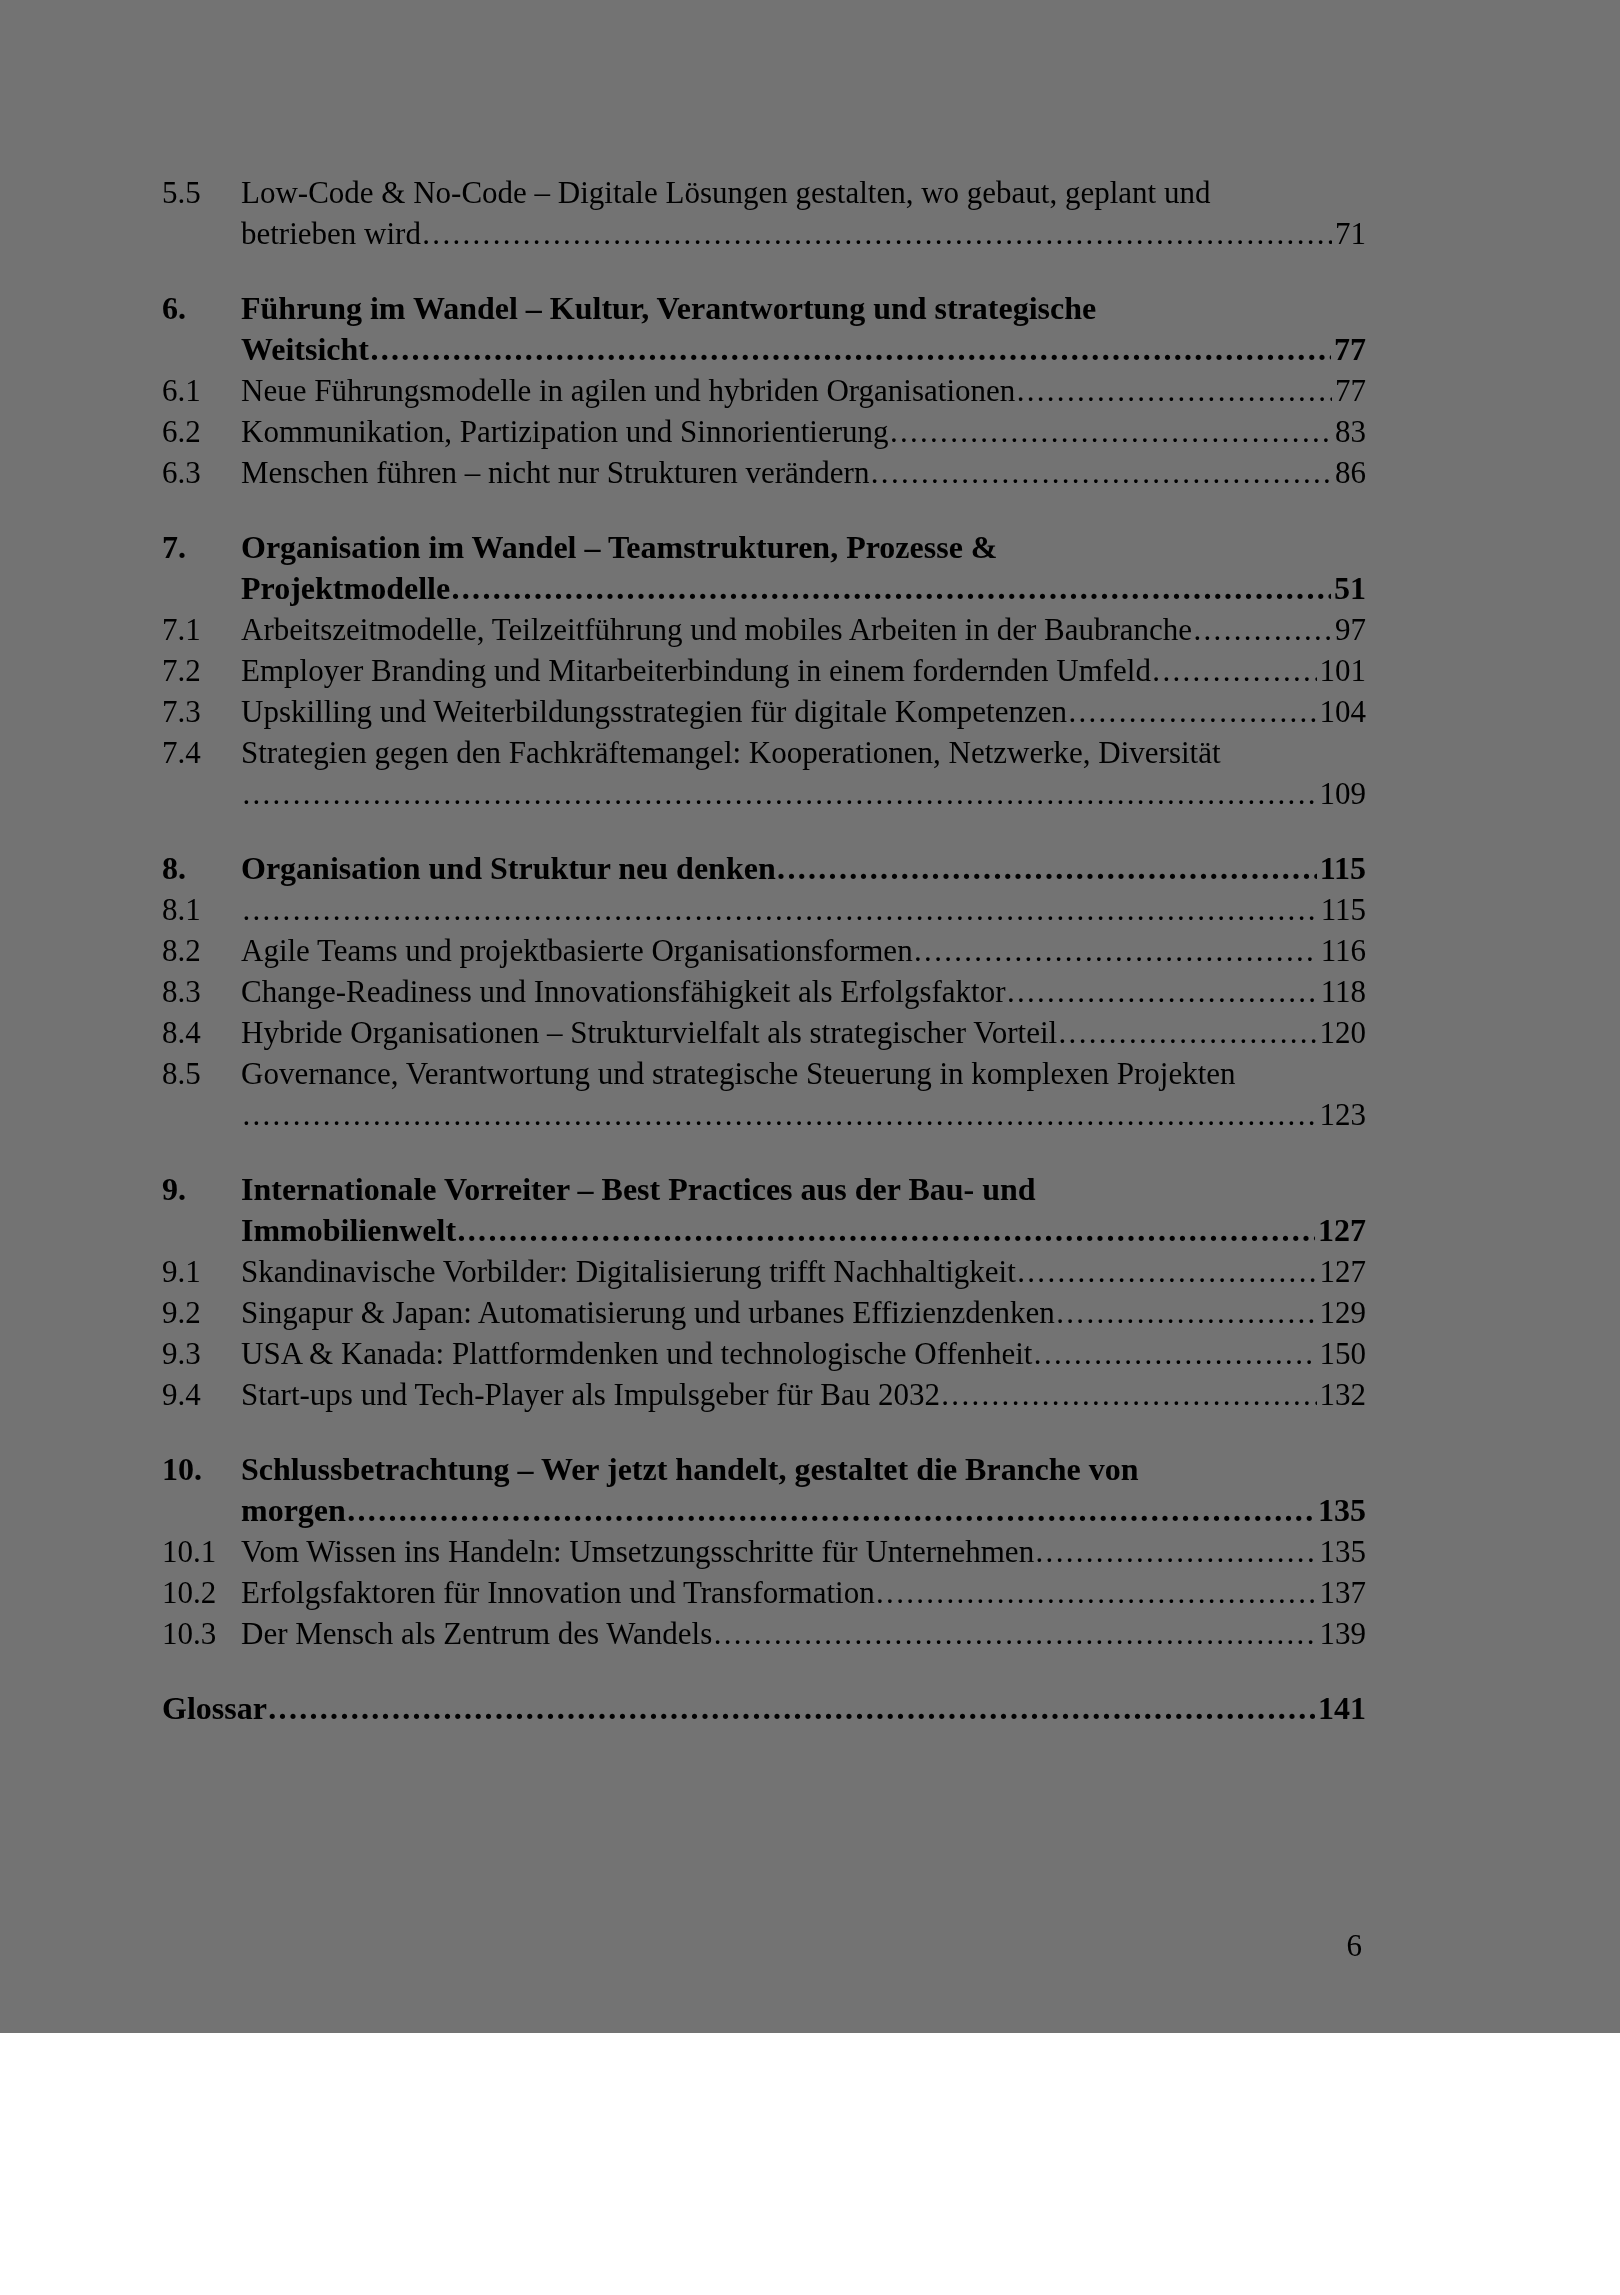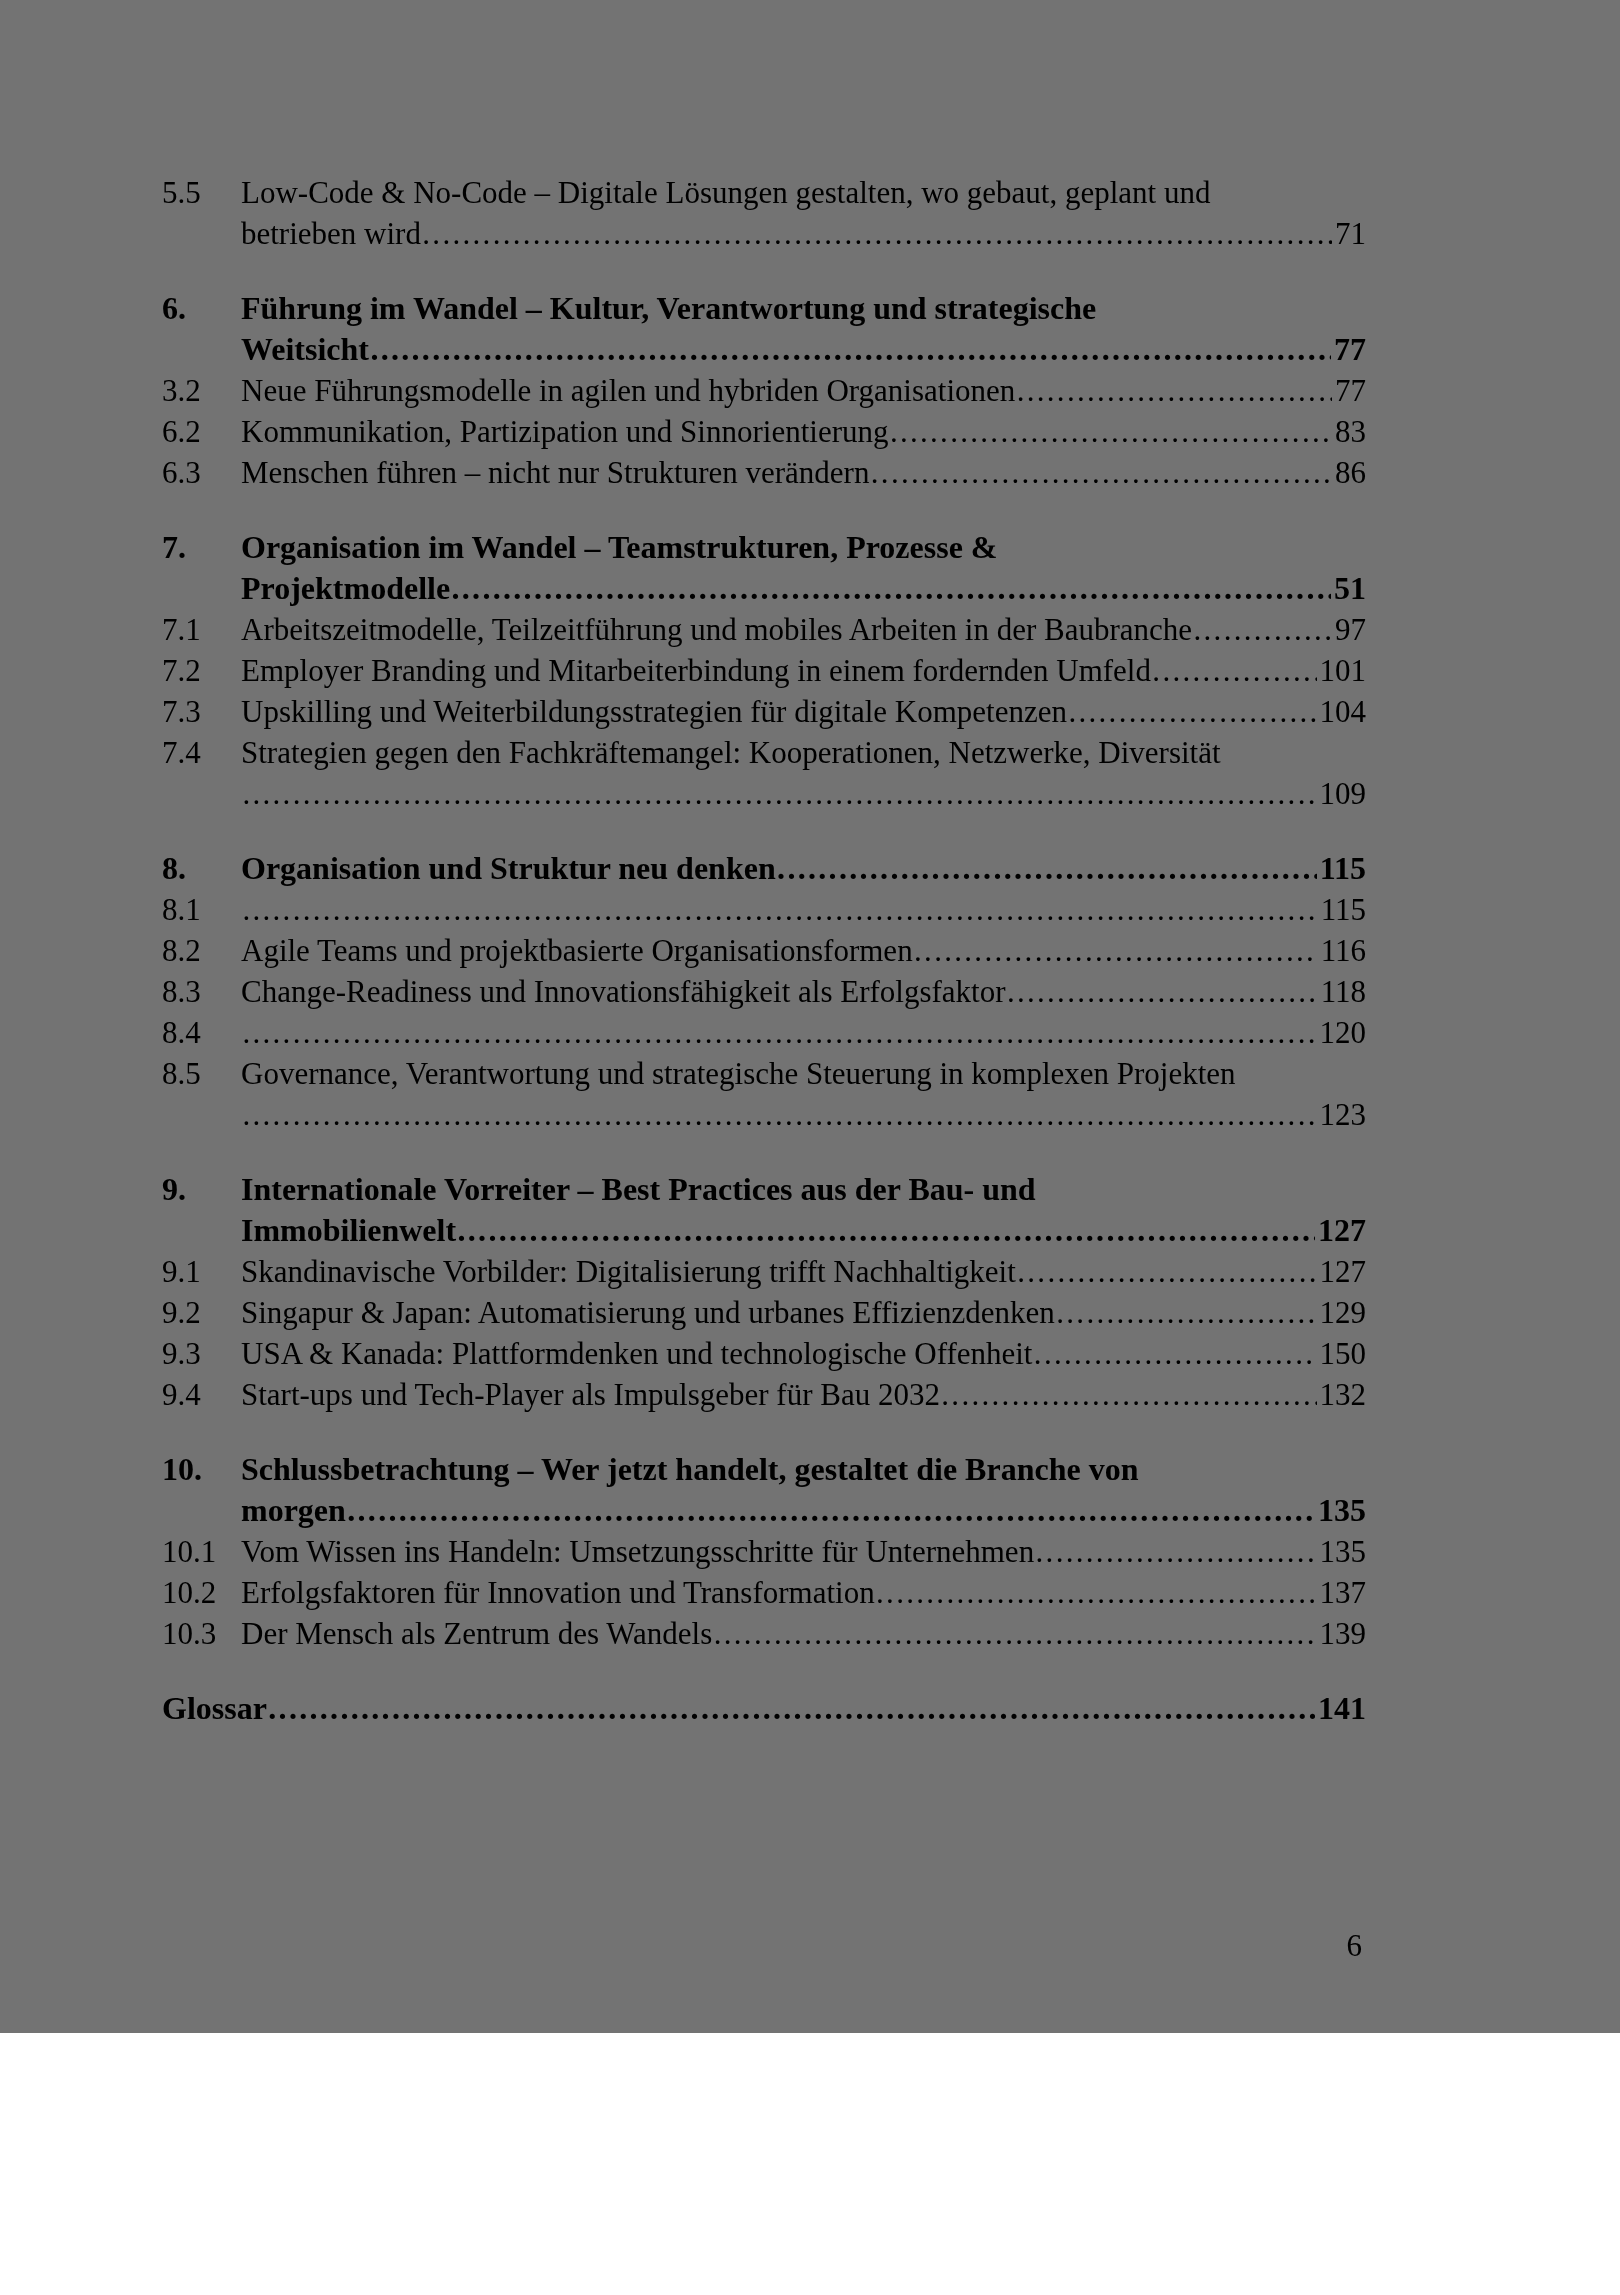--- a/index.html
+++ b/index.html
@@ -85,21 +85,21 @@
         </div>
         <div class="line">
           <span class="num"></span>
           <span class="title">Weitsicht</span>
           <span class="dots"></span>
           <span class="page-no">77</span>
         </div>
       </div>
       <div class="entry">
         <div class="line">
-          <span class="num">3.2</span>
+          <span class="num">6.1</span>
           <span class="title">Neue Führungsmodelle in agilen und hybriden Organisationen</span>
           <span class="dots"></span>
           <span class="page-no">77</span>
         </div>
       </div>
       <div class="entry">
         <div class="line">
           <span class="num">6.2</span>
           <span class="title">Kommunikation, Partizipation und Sinnorientierung</span>
           <span class="dots"></span>
@@ -189,20 +189,21 @@
         <div class="line">
           <span class="num">8.3</span>
           <span class="title">Change-Readiness und Innovationsfähigkeit als Erfolgsfaktor</span>
           <span class="dots"></span>
           <span class="page-no">118</span>
         </div>
       </div>
       <div class="entry">
         <div class="line">
           <span class="num">8.4</span>
+          <span class="title">Hybride Organisationen – Strukturvielfalt als strategischer Vorteil</span>
           <span class="dots"></span>
           <span class="page-no">120</span>
         </div>
       </div>
       <div class="entry">
         <div class="line">
           <span class="num">8.5</span>
           <span class="title">Governance, Verantwortung und strategische Steuerung in komplexen Projekten</span>
         </div>
         <div class="line">

